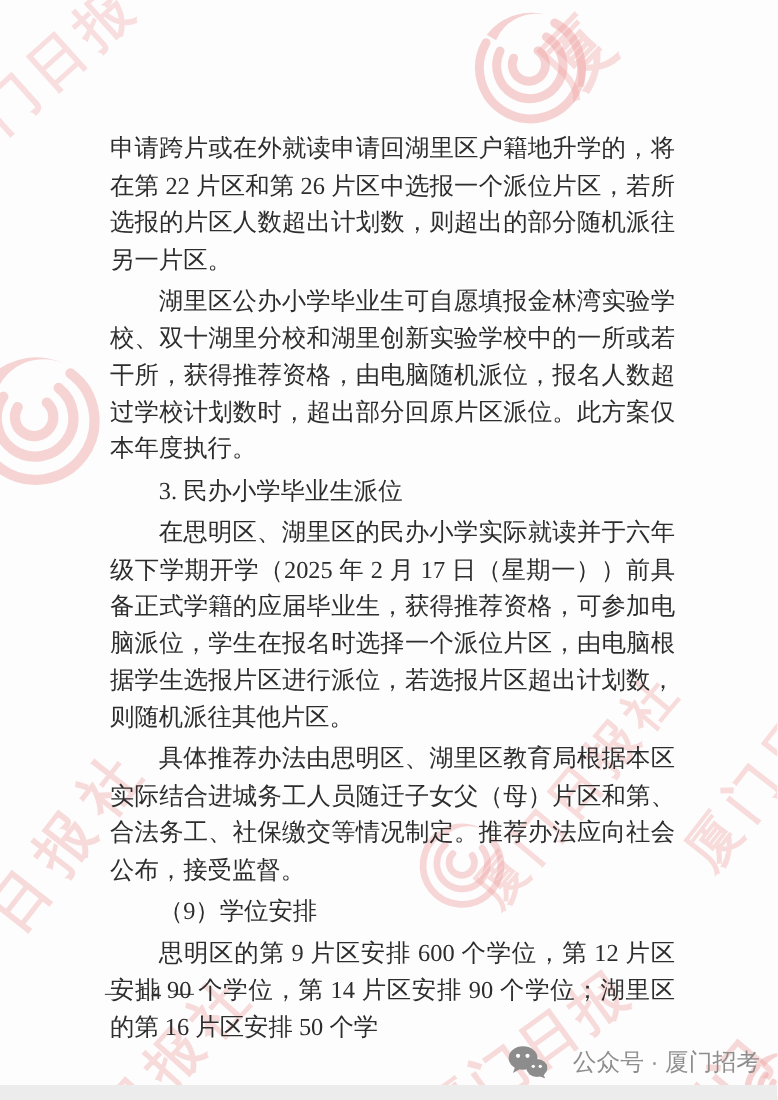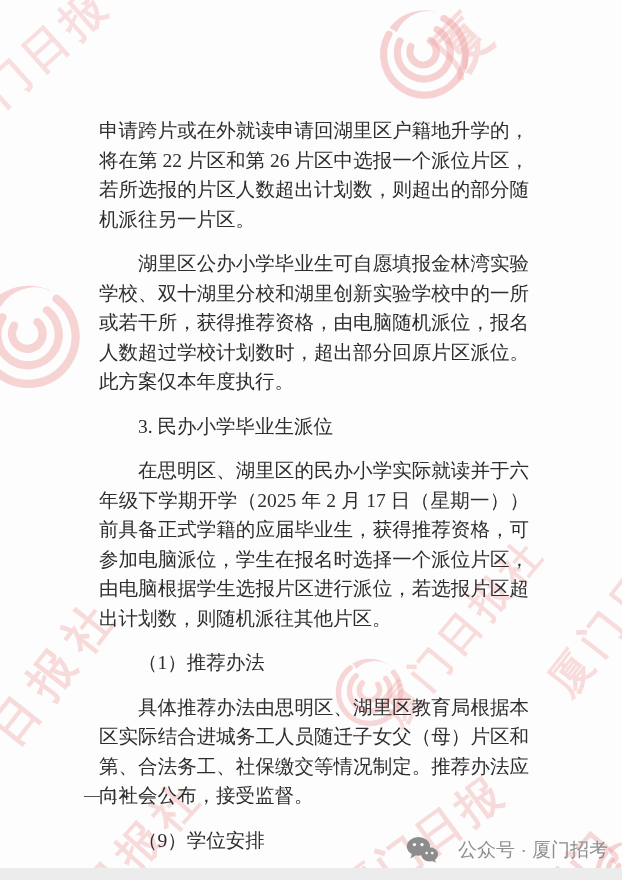--- a/index.html
+++ b/index.html
@@ -14,21 +14,21 @@
   
   .doc-body {
     position:absolute;
     left:84px; top:101px; width:460px;
     font-size:19.5px;
     line-height:29.5px;
     color:#2d2d2d;
     text-align:justify;
     z-index:3;
   }
-  .para { text-indent:2em; margin:15px; }
+  .para { text-indent:2em; margin:4px; }
   .para.no-indent { text-indent:0; }
   
   .page-number {
     position:absolute;
     left:84px; top:786px;
     font-size:16px;
     letter-spacing:3px;
     color:#333333;
     z-index:3;
   }
@@ -123,21 +123,20 @@
   <main class="doc-body">
 
       <p class="para no-indent">申请跨片或在外就读申请回湖里区户籍地升学的，将在第 22 片区和第 26 片区中选报一个派位片区，若所选报的片区人数超出计划数，则超出的部分随机派往另一片区。</p>
 
       <p class="para">湖里区公办小学毕业生可自愿填报金林湾实验学校、双十湖里分校和湖里创新实验学校中的一所或若干所，获得推荐资格，由电脑随机派位，报名人数超过学校计划数时，超出部分回原片区派位。此方案仅本年度执行。</p>
 
       <p class="para">3. 民办小学毕业生派位</p>
 
       <p class="para">在思明区、湖里区的民办小学实际就读并于六年级下学期开学（2025 年 2 月 17 日（星期一））前具备正式学籍的应届毕业生，获得推荐资格，可参加电脑派位，学生在报名时选择一个派位片区，由电脑根据学生选报片区进行派位，若选报片区超出计划数，则随机派往其他片区。</p>
 
-      <p class="para">（1）推荐办法</p>
 
       <p class="para">具体推荐办法由思明区、湖里区教育局根据本区实际结合进城务工人员随迁子女父（母）片区和第、合法务工、社保缴交等情况制定。推荐办法应向社会公布，接受监督。</p>
 
 
       <p class="para">（9）学位安排</p>
 
       <p class="para">思明区的第 9 片区安排 600 个学位，第 12 片区安排 90 个学位，第 14 片区安排 90 个学位；湖里区的第 16 片区安排 50 个学</p>
     </main>
 
   <div class="page-number">— 14 —</div>

